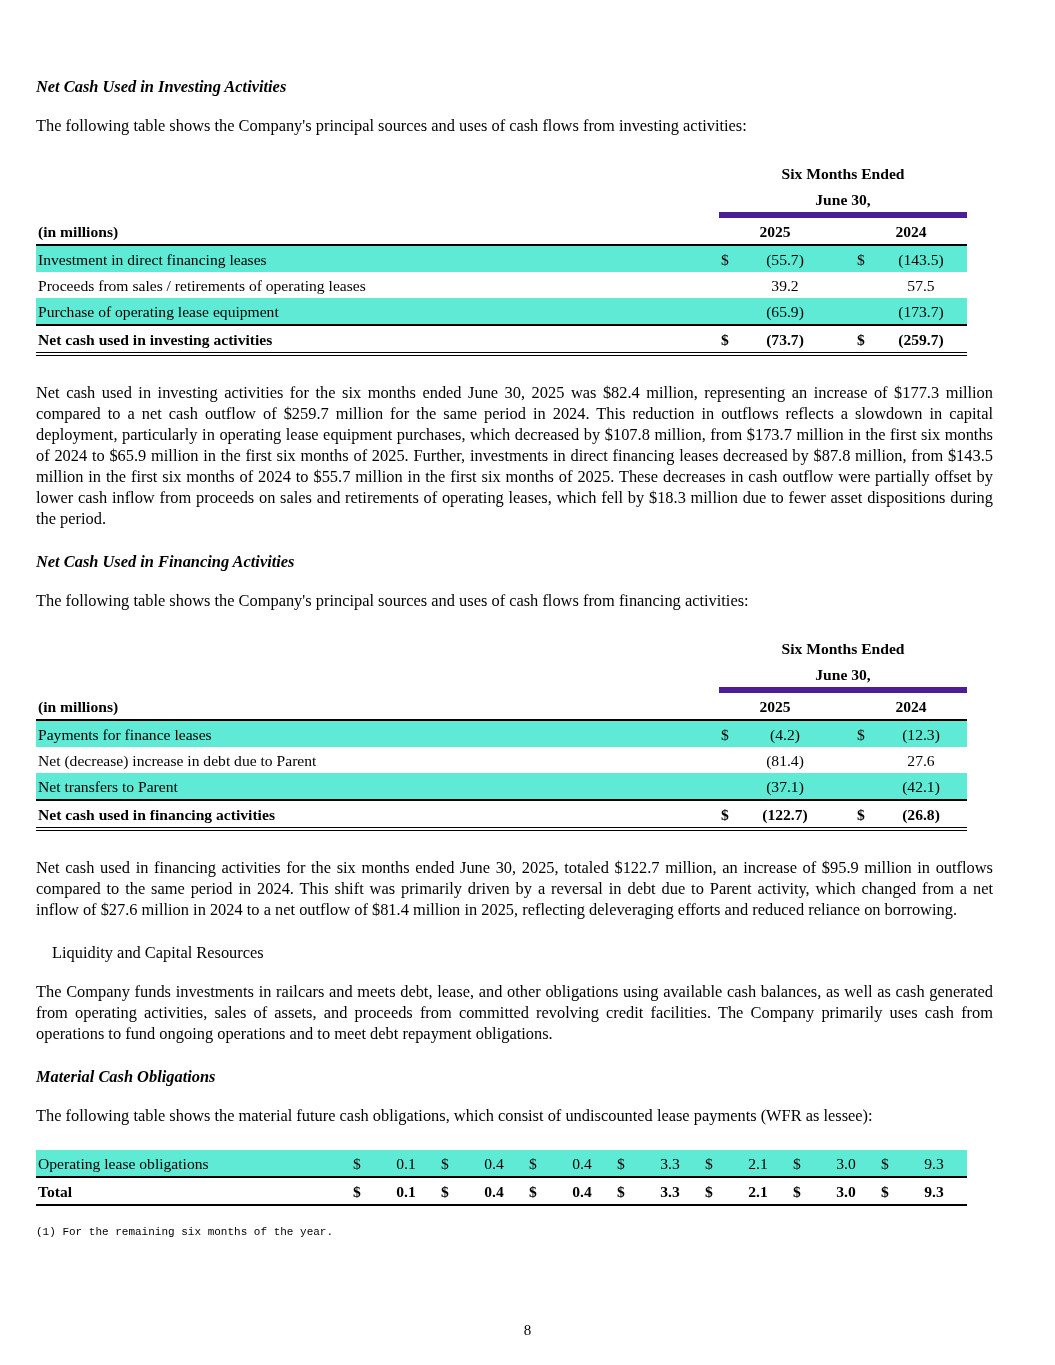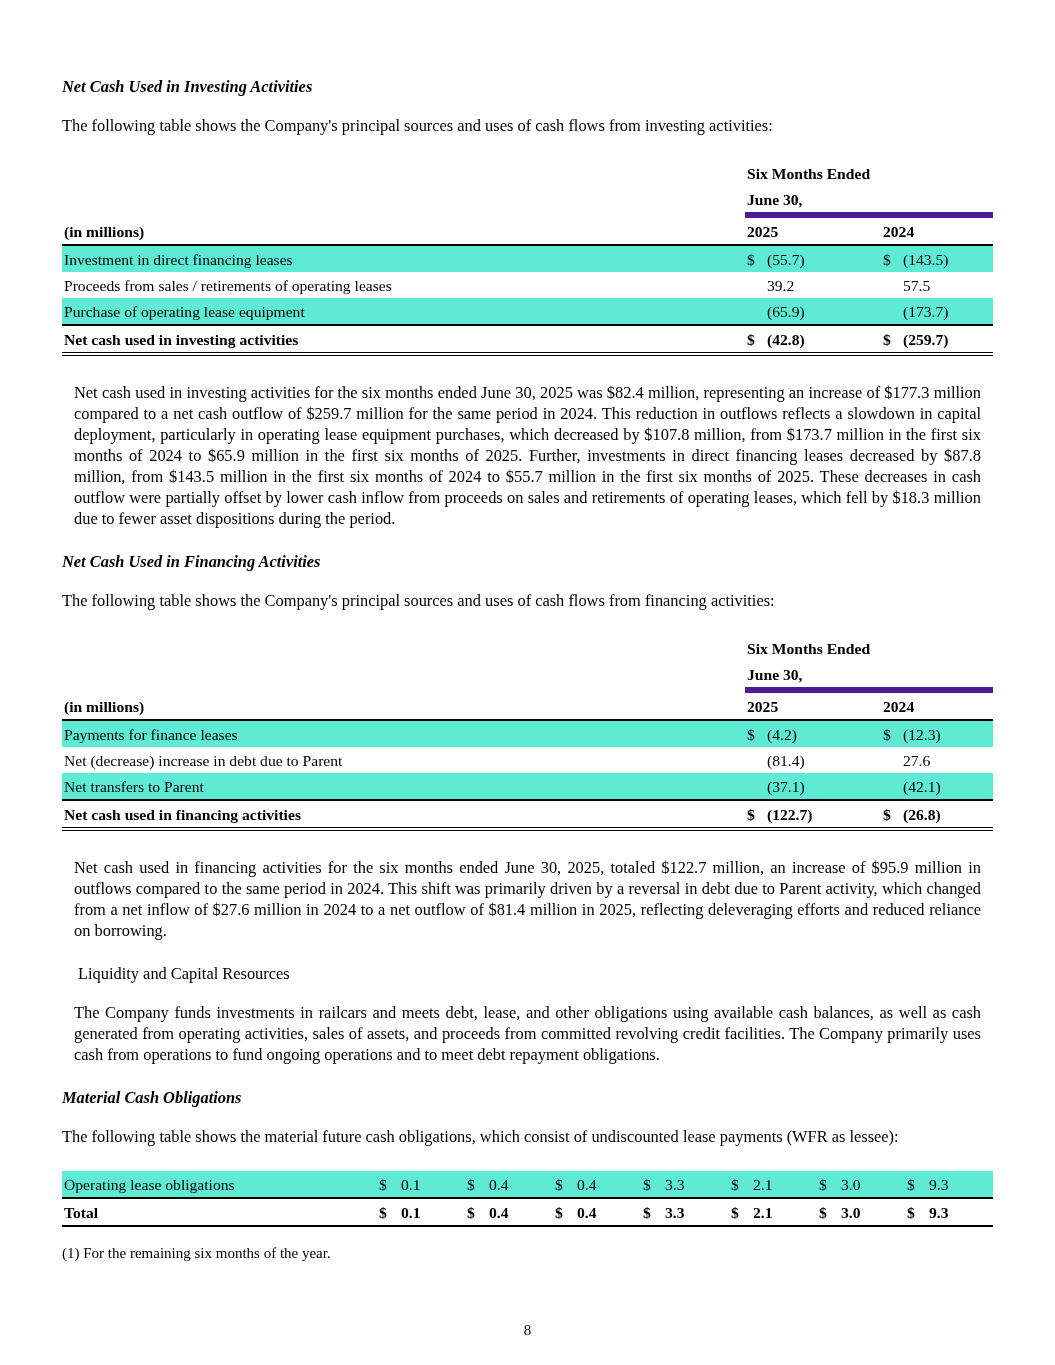--- a/index.html
+++ b/index.html
@@ -1,42 +1,42 @@
 <!DOCTYPE html>
 <html><head>
 <meta charset="utf-8">
 <style>
   html, body { margin: 0; padding: 0; background: #ffffff; }
   body {
     width: 1055px; height: 1365px; position: relative;
     font-family: "Liberation Serif", "DejaVu Serif", serif;
     color: #000; font-size: 16.4px; line-height: 21px;
   }
-  .page { padding: 76px 62px 0 62px; }
+  .page { padding: 76px 62px 0 36px; }
   .h-ital { font-weight: bold; font-style: italic; margin: 22px 0 18px 0; }
   .h-bold { font-weight: normal; margin: 22px 0 18px 16px; }
   .first { margin-top: 0; }
-  p.body { text-align: justify; margin: 18px 12px; }
+  p.body { text-align: justify; margin: 18px 0; }
   p.intro { margin: 18px 0 24px 0; }
 
   table.fin { border-collapse: collapse; table-layout: fixed; width: 931px;
               font-size: 15.6px; margin: 0 0 26px 0; }
   table.fin td { padding: 2.5px 2px; vertical-align: bottom; overflow: hidden; white-space: nowrap; }
-  .center { text-align: left; }
+  .center { text-align: center; }
   .bold { font-weight: bold; }
   td.cur { text-align: left; padding-left: 4px; }
-  td.val { text-align: left; padding-right: 3px; }
+  td.val { text-align: center; padding-right: 3px; }
   tr.blue td { background: #5eead4; }
   tr.period-row td.span-underline { border-bottom: 6px solid #4c1d95; }
   tr.year-row td { border-bottom: 2px solid #000; }
   tr.total td { font-weight: bold; border-top: 2px solid #000; border-bottom: 4px double #000; }
   tr.head3 td { border-bottom: 2px solid #000; }
   tr.total3 td { font-weight: bold; border-top: 2px solid #000; border-bottom: 2px solid #000; }
   sup.fn { font-size: 9.5px; vertical-align: super; line-height: 0; }
-  .footnote { font-size: 15px; margin: 16px 0 0 0; }
+  .footnote { font-size: 11px; margin: 16px 0 0 0; font-family: Liberation Mono, monospace; }
   .page-number { position: absolute; left: 0; right: 0; top: 1320px; text-align: center; font-size: 15px; }
 </style>
 </head>
 <body>
 
 <div class="page">
 
   <div class="h-ital first">Net Cash Used in Investing Activities</div>
   <p class="intro">The following table shows the Company's principal sources and uses of cash flows from investing activities:</p>
 
@@ -84,21 +84,21 @@
         <td>Purchase of operating lease equipment</td>
         <td class="cur"></td>
         <td class="val">(65.9)</td>
         <td></td>
         <td class="cur"></td>
         <td class="val">(173.7)</td>
       </tr>
       <tr class="total">
         <td>Net cash used in investing activities</td>
         <td class="cur">$</td>
-        <td class="val">(42.8)</td>
+        <td class="val">(73.7)</td>
         <td></td>
         <td class="cur">$</td>
         <td class="val">(259.7)</td>
       </tr>
     </tbody>
   </table>
 
   <p class="body">Net cash used in investing activities for the six months ended June 30, 2025 was $82.4 million, representing an increase of $177.3 million compared to a net cash outflow of $259.7 million for the same period in 2024. This reduction in outflows reflects a slowdown in capital deployment, particularly in operating lease equipment purchases, which decreased by $107.8 million, from $173.7 million in the first six months of 2024 to $65.9 million in the first six months of 2025. Further, investments in direct financing leases decreased by $87.8 million, from $143.5 million in the first six months of 2024 to $55.7 million in the first six months of 2025. These decreases in cash outflow were partially offset by lower cash inflow from proceeds on sales and retirements of operating leases, which fell by $18.3 million due to fewer asset dispositions during the period.</p>
 
   <div class="h-ital">Net Cash Used in Financing Activities</div>

